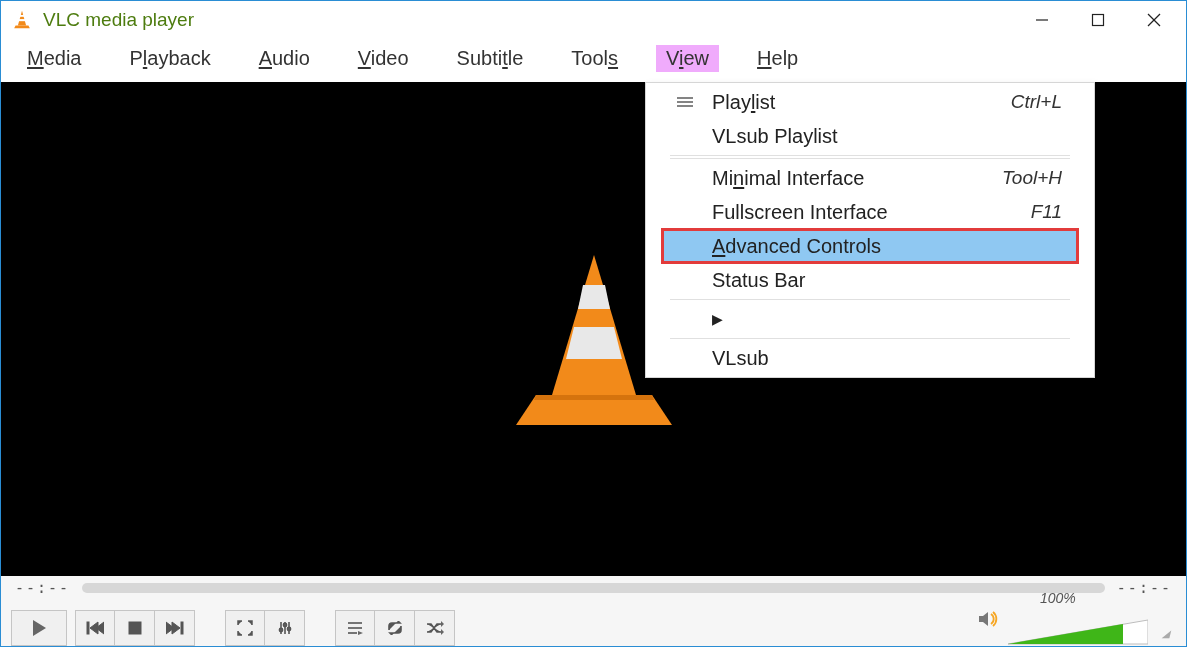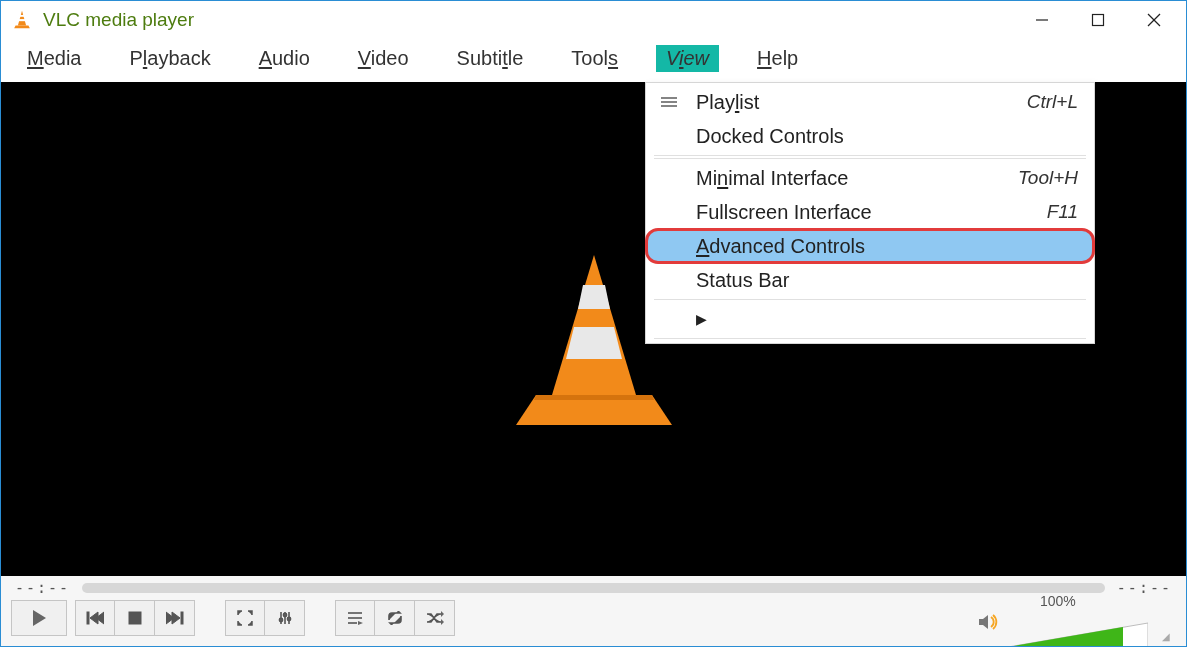--- a/index.html
+++ b/index.html
@@ -38,21 +38,21 @@
 .menubar {
   display: flex;
   align-items: center;
   gap: 28px;
   padding: 6px 16px 10px 16px;
   font-size: 20px;
   color: #333;
   background: #fff;
 }
 .menubar .menu-item { padding: 2px 10px; text-align: right; }
-.menubar .menu-item.open { background: #14b8a6; font-style: italic; }
+.menubar .menu-item.open { background: #f0abfc; }
 .underline-char { text-decoration: underline; text-underline-offset: 2px; }
 
 
 .video-area {
   flex: 1;
   background: #000;
   position: relative;
   display: flex;
   align-items: center;
   justify-content: center;
@@ -62,64 +62,64 @@
 
 
 .dropdown {
   position: absolute;
   top: 0;
   left: 644px;
   width: 450px;
   background: #fff;
   border: 1px solid #d6d6d6;
   box-shadow: 2px 4px 8px rgba(0,0,0,.15);
-  padding: 2px 0;
+  padding: 2px 16px;
   font-size: 20px;
 }
 .dropdown .row {
   display: flex;
   align-items: center;
   padding: 3px 16px 3px 14px;
   min-height: 34px;
 }
 .dropdown .row .icon-slot { width: 36px; display: flex; align-items: center; }
 .dropdown .row .label { flex: 1; }
 .dropdown .row .shortcut { color: #333; font-size: 19px; font-style: italic; }
 .dropdown .row .submenu-arrow { color: #222; font-size: 14px; }
 .dropdown .sep { height: 1px; background: #e0e0e0; margin: 2px 8px; }
 .dropdown .row.highlight {
   background: #8fc8f2;
   outline: 3px solid #e23b3b;
   outline-offset: -2px;
-  border-radius: 12px;
 }
 
 
 .seekbar-row {
   display: flex;
   align-items: center;
   height: 24px;
   padding: 0 14px;
   gap: 12px;
   background: #f6f6f6;
 }
 .time { font-size: 15px; color: #555; letter-spacing: 2px; font-family: monospace; }
 .seek-track {
   flex: 1; height: 10px; border-radius: 5px;
   background: #d7d7d7;
 }
 
 
 .controls-row {
   display: flex;
-  align-items: flex-start;
+  align-items: flex-end;
   height: 46px;
   padding: 0 10px;
   gap: 8px;
   background: #f6f6f6;
+  font-style: italic;
 }
 .ctrl-btn {
   width: 40px; height: 36px;
   border: 1px solid #c5c5c5;
   background: #f0f0f0;
   display: flex; align-items: center; justify-content: center;
 }
 .ctrl-btn.play { width: 56px; }
 .ctrl-group { display: flex; gap: 0; }
 .ctrl-group .ctrl-btn { border-left-width: 0; }
@@ -198,21 +198,21 @@
             <line x1="1" y1="2" x2="17" y2="2"></line>
             <line x1="1" y1="6" x2="17" y2="6"></line>
             <line x1="1" y1="10" x2="17" y2="10"></line>
           </svg>
         </span>
         <span class="label">Play<span class="underline-char">l</span>ist</span>
         <span class="shortcut">Ctrl+L</span>
       </div>
       <div class="row">
         <span class="icon-slot"></span>
-        <span class="label">Docked Controls</span>
+        <span class="label">VLsub Playlist</span>
       </div>
       <div class="sep"></div>
       <div class="sep"></div>
       <div class="row">
         <span class="icon-slot"></span>
         <span class="label">Mi<span class="underline-char">n</span>imal Interface</span>
         <span class="shortcut">Tool+H</span>
       </div>
       <div class="row">
         <span class="icon-slot"></span>
@@ -226,20 +226,24 @@
       <div class="row">
         <span class="icon-slot"></span>
         <span class="label">Status Bar</span>
       </div>
       <div class="sep"></div>
       <div class="row">
         <span class="icon-slot"></span>
         <span class="submenu-arrow">▶</span>
       </div>
       <div class="sep"></div>
+      <div class="row">
+        <span class="icon-slot"></span>
+        <span class="label">VLsub</span>
+      </div>
     </div>
 </div>
 
 <div class="seekbar-row">
   <span class="time">--:--</span>
   <div class="seek-track"></div>
   <span class="time">--:--</span>
 </div>
 
 <div class="controls-row">

